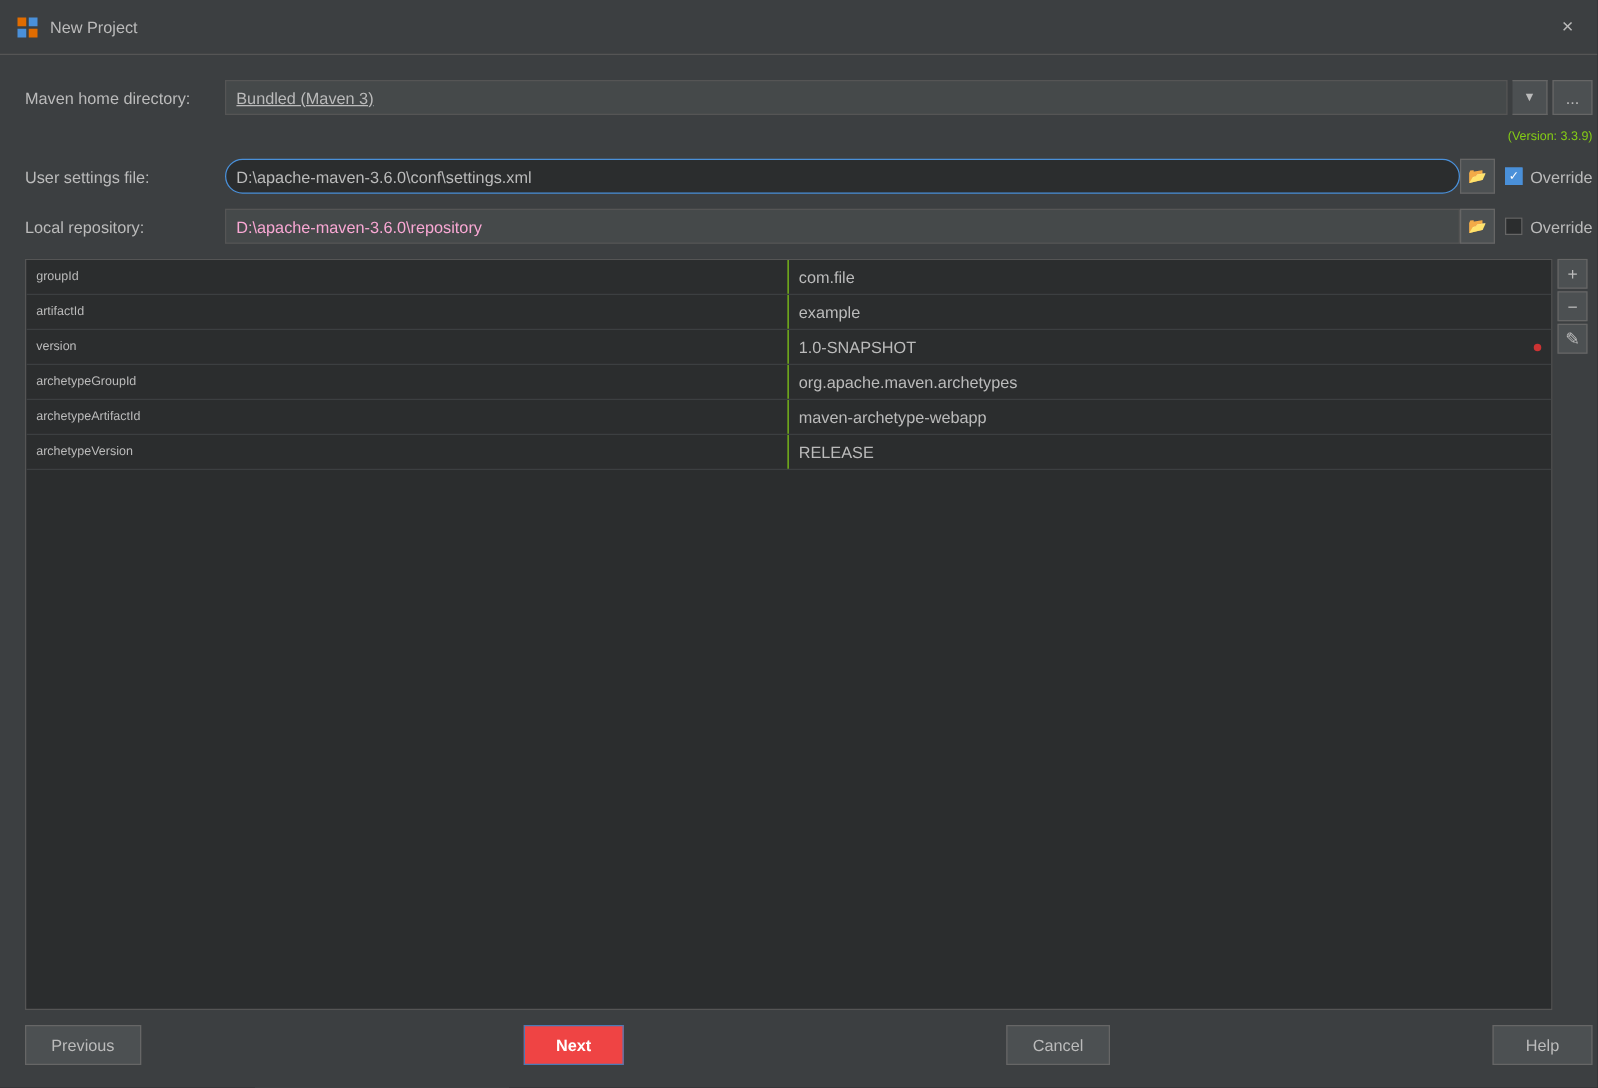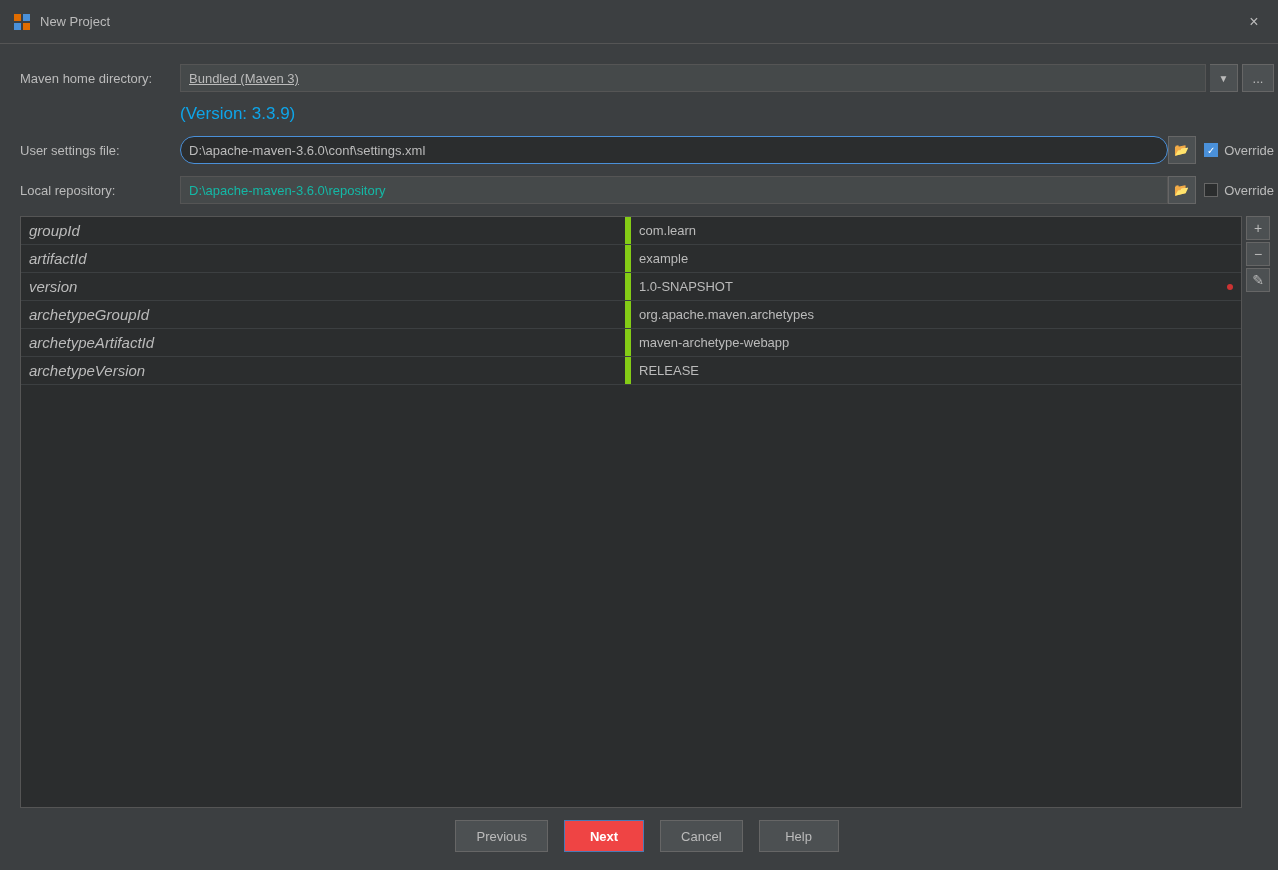--- a/index.html
+++ b/index.html
@@ -99,21 +99,21 @@
     .form-input.active-input {
       border: 1px solid #4a90d9;
       background: #2b2d2e;
       outline: none;
     }
 
     .form-input-readonly {
       flex: 1;
       background: #45494a;
       border: 1px solid #555;
-      color: #14b8a6;
+      color: #f9a8d4;
       padding: 4px 8px;
       font-size: 13px;
       height: 28px;
     }
 
     .browse-btn {
       width: 28px;
       height: 28px;
       background: #4c5052;
       border: 1px solid #666;
@@ -158,23 +158,24 @@
       color: #bbbbbb;
       cursor: pointer;
       font-size: 13px;
       display: flex;
       align-items: center;
       justify-content: center;
     }
 
     .version-text {
       margin-left: 160px;
-      color: #0ea5e9;
-      font-size: 17px;
+      color: #84cc16;
+      font-size: 10px;
       margin-bottom: 12px;
+      text-align: right;
     }
 
     .override-group {
       display: flex;
       align-items: center;
       gap: 6px;
       margin-left: 8px;
       flex-shrink: 0;
     }
 
@@ -241,26 +242,25 @@
       display: flex;
       border-bottom: 1px solid #3c3f41;
       height: 28px;
       align-items: center;
     }
 
     .property-key {
       width: 50%;
       padding: 0 8px;
       color: #bbbbbb;
-      font-size: 15px;
-      border-right: 6px solid #84cc16;
+      font-size: 10px;
+      border-right: 1px solid #84cc16;
       height: 100%;
       display: flex;
       align-items: center;
-      font-style: italic;
     }
 
     .property-value {
       flex: 1;
       padding: 0 8px;
       color: #bbbbbb;
       font-size: 13px;
       height: 100%;
       display: flex;
       align-items: center;
@@ -285,21 +285,21 @@
       color: #bbbbbb;
       cursor: pointer;
       display: flex;
       align-items: center;
       justify-content: center;
       font-size: 14px;
     }
 
     .bottom-buttons {
       display: flex;
-      justify-content: center;
+      justify-content: space-between;
       padding: 12px 0 8px 0;
       gap: 16px;
       flex-shrink: 0;
     }
 
     .btn {
       height: 32px;
       padding: 0 20px;
       font-size: 13px;
       cursor: pointer;
@@ -389,21 +389,21 @@
         <span class="checkbox-label">Override</span>
       </div>
     </div>
 
     <div class="properties-section">
       <div class="properties-container">
         <div class="properties-table">
 
           <div class="property-row">
             <div class="property-key">groupId</div>
-            <div class="property-value">com.learn</div>
+            <div class="property-value">com.file</div>
           </div>
 
           <div class="property-row">
             <div class="property-key">artifactId</div>
             <div class="property-value">example</div>
           </div>
 
           <div class="property-row version-row">
             <div class="property-key">version</div>
             <div class="property-value" style="position:relative;">

